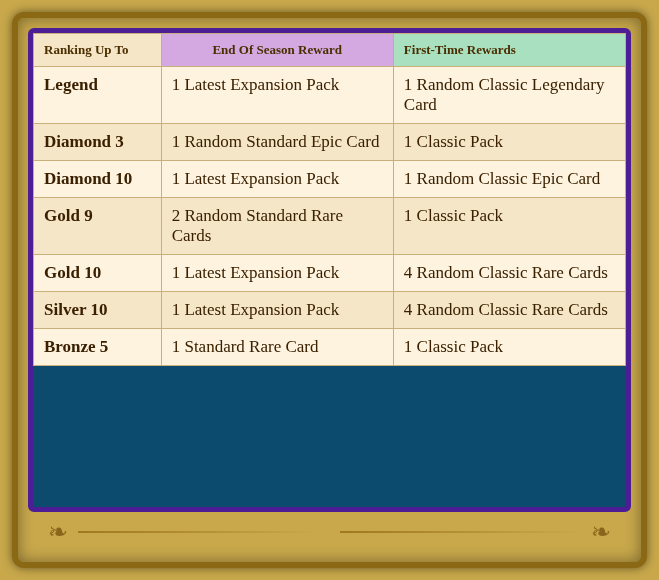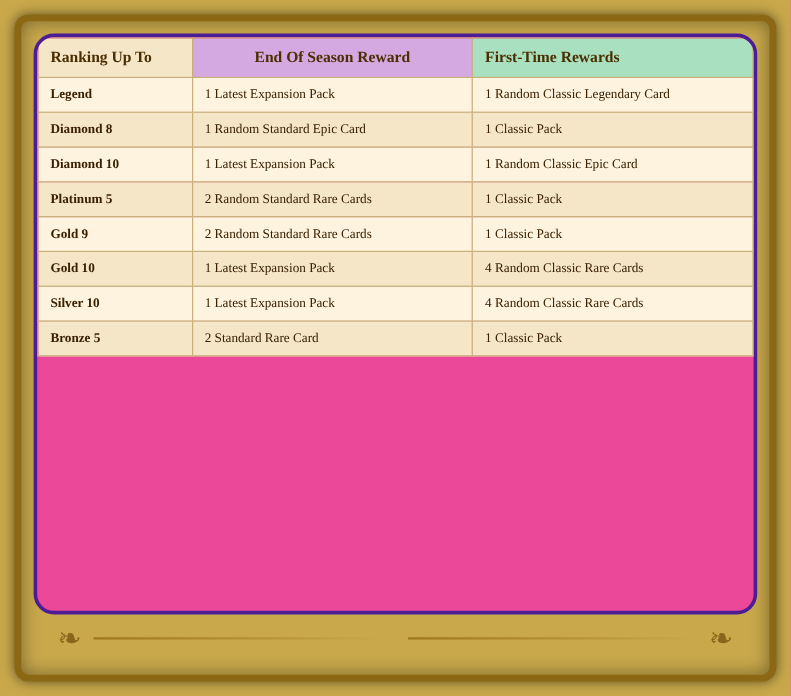--- a/index.html
+++ b/index.html
@@ -23,23 +23,23 @@
       box-shadow: inset 0 0 15px rgba(0,0,0,0.4), 0 0 10px rgba(0,0,0,0.5);
       display: flex;
       flex-direction: column;
       align-items: center;
       padding: 10px;
     }
 
     .inner-container {
       width: 100%;
       flex: 1;
-      background: #ec4899;
-      border: 3px solid #4c1d95;
-      border-radius: 17px;
+      background: #0c4a6e;
+      border: 5px solid #4c1d95;
+      border-radius: 6px;
       overflow: hidden;
     }
 
     table {
       width: 100%;
       border-collapse: collapse;
       font-size: 12.5px;
     }
 
     thead tr th {
@@ -64,21 +64,21 @@
 
     thead tr th:nth-child(3) {
       background: #a8e0c0;
       width: 200px;
     }
 
     tbody tr td {
       padding: 8px 10px;
       border: 1px solid #c9b07a;
       color: #3a2000;
-      font-size: 11px;
+      font-size: 17px;
       vertical-align: top;
     }
 
     tbody tr:nth-child(odd) td {
       background: #fdf3df;
     }
 
     tbody tr:nth-child(even) td {
       background: #f5e6c8;
     }
@@ -123,52 +123,47 @@
           <th>First-Time Rewards</th>
         </tr>
       </thead>
       <tbody id="table-body">
       <tr>
             <td>Legend</td>
             <td>1 Latest Expansion Pack</td>
             <td>1 Random Classic Legendary Card</td>
           </tr>
           <tr>
-            <td>Diamond 8</td>
+            <td>Diamond 3</td>
             <td>1 Random Standard Epic Card</td>
             <td>1 Classic Pack</td>
           </tr>
           <tr>
             <td>Diamond 10</td>
             <td>1 Latest Expansion Pack</td>
             <td>1 Random Classic Epic Card</td>
-          </tr>
-          <tr>
-            <td>Platinum 5</td>
-            <td>2 Random Standard Rare Cards</td>
-            <td>1 Classic Pack</td>
           </tr>
           <tr>
             <td>Gold 9</td>
             <td>2 Random Standard Rare Cards</td>
             <td>1 Classic Pack</td>
           </tr>
           <tr>
             <td>Gold 10</td>
             <td>1 Latest Expansion Pack</td>
             <td>4 Random Classic Rare Cards</td>
           </tr>
           <tr>
             <td>Silver 10</td>
             <td>1 Latest Expansion Pack</td>
             <td>4 Random Classic Rare Cards</td>
           </tr>
           <tr>
             <td>Bronze 5</td>
-            <td>2 Standard Rare Card</td>
+            <td>1 Standard Rare Card</td>
             <td>1 Classic Pack</td>
           </tr>
         </tbody>
     </table>
   </div>
   <div class="bottom-decoration">
     <span class="ornament">❧</span>
     <div class="ornament-line"></div>
     <div class="ornament-line"></div>
     <span class="ornament">❧</span>

